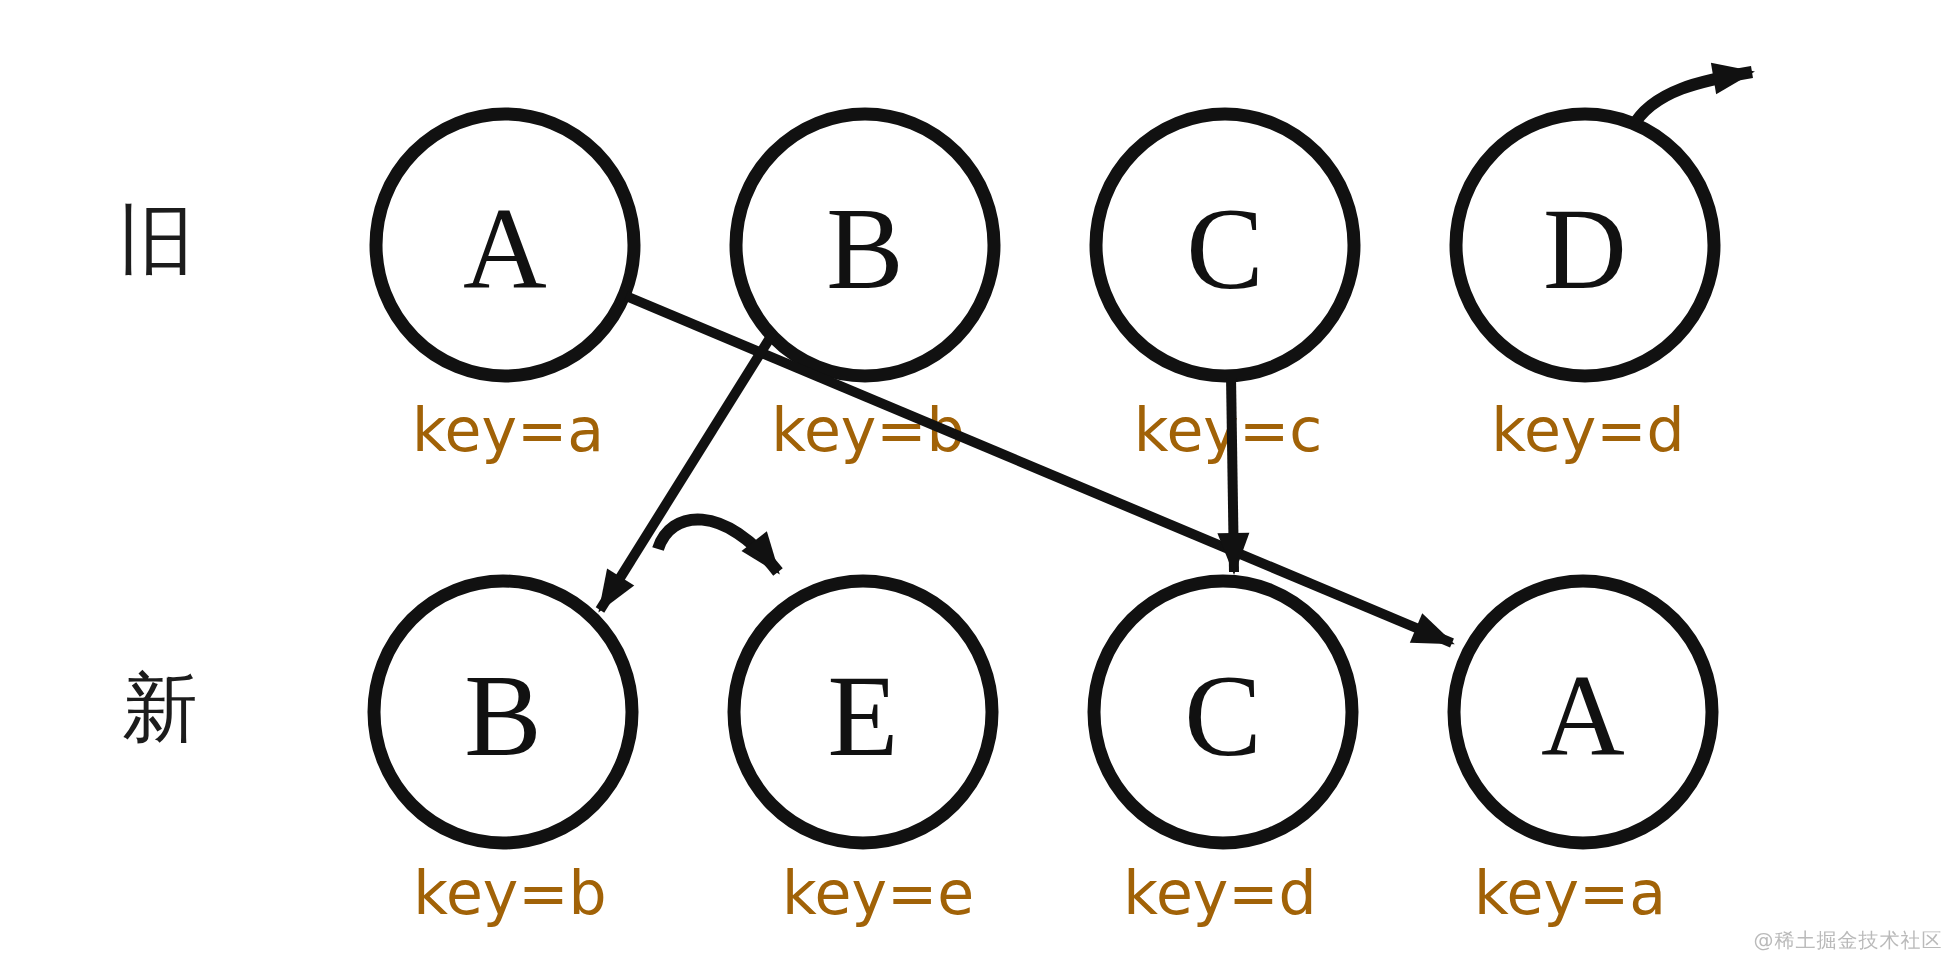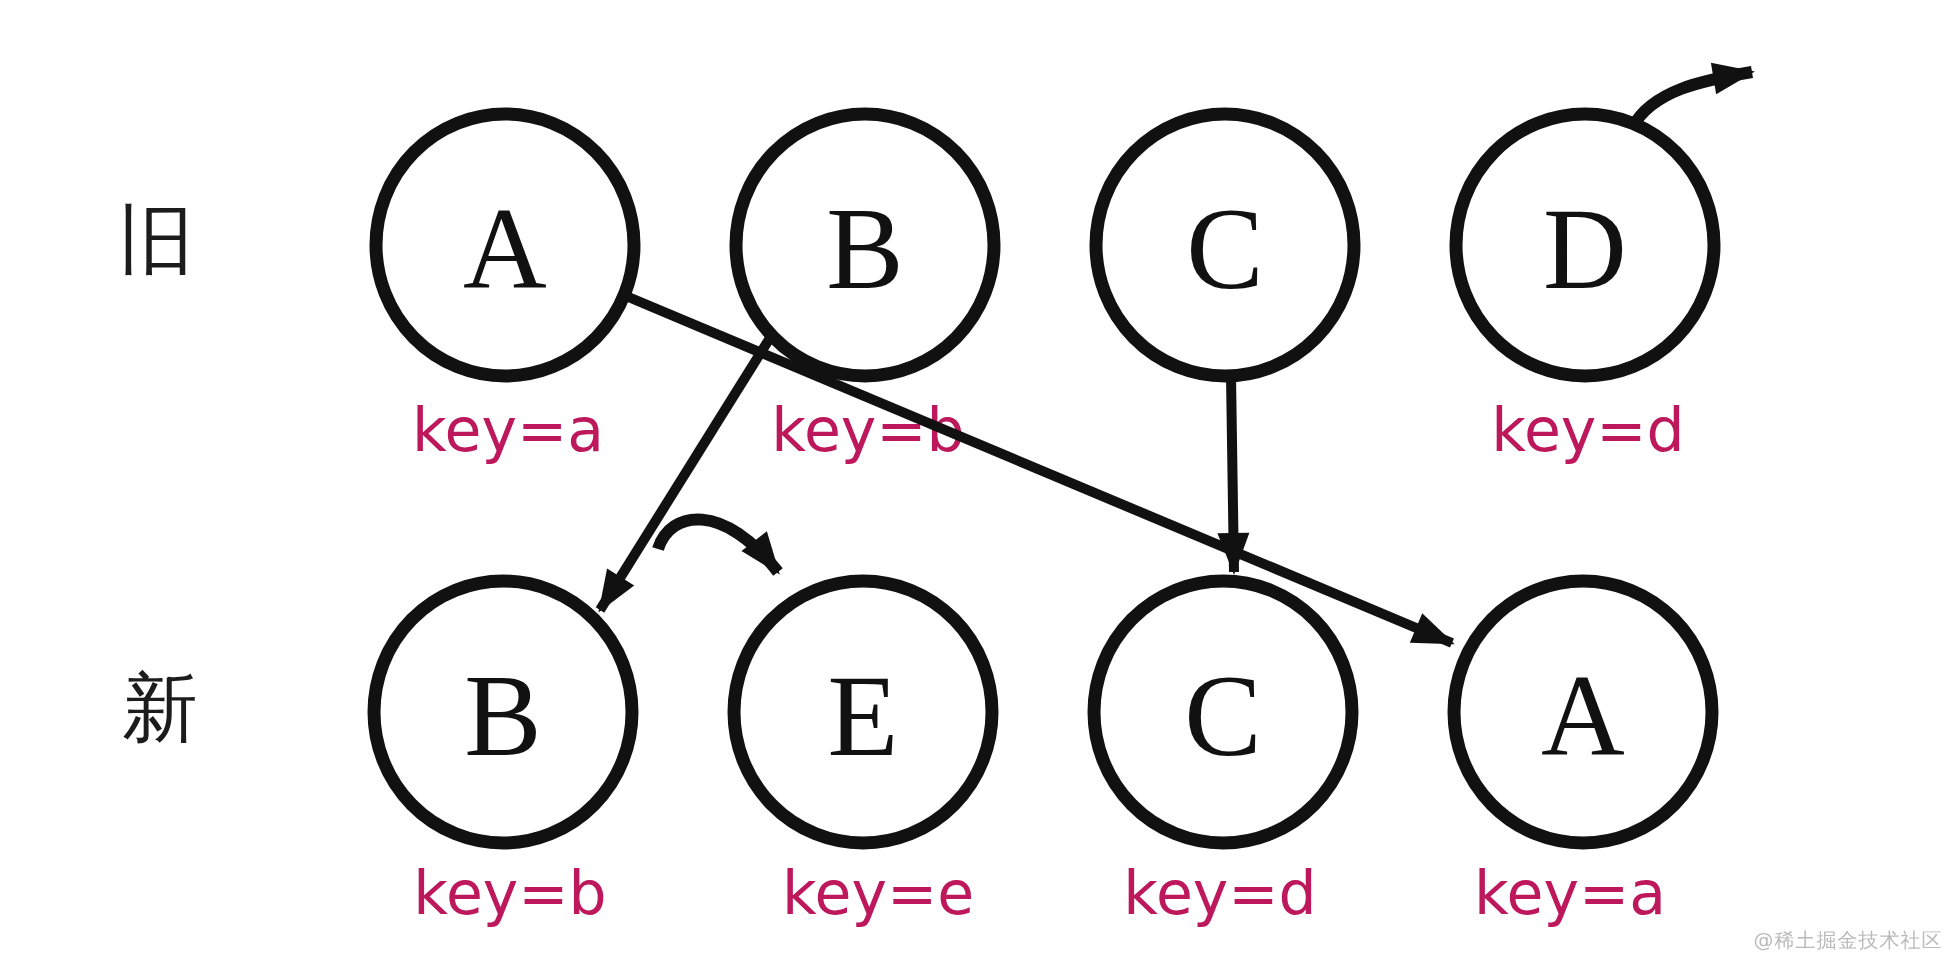--- a/index.html
+++ b/index.html
@@ -23,21 +23,21 @@
     color:#1c1c1c;
   }
   .node-letter{
     font-family:"Liberation Serif","DejaVu Serif",serif;
     font-size:116px;
     color:#111111;
   }
   .key-label{
     font-family:"DejaVu Sans","Liberation Sans",sans-serif;
     font-size:60px;
-    color:#be185d;
+    color:#a16207;
   }
   .watermark{
     font-size:20px;
     color:#bababa;
     letter-spacing:1px;
   }
   svg.overlay{
     position:absolute;
     left:0;top:0;
     pointer-events:none;
@@ -51,20 +51,21 @@
   <div class="abs row-label" style="left:156px;top:240px;">旧</div>
   <div class="abs row-label" style="left:160px;top:708px;">新</div>
 
   <div class="abs node-letter" style="left:505px;top:249px;">A</div>
   <div class="abs node-letter" style="left:865px;top:249px;">B</div>
   <div class="abs node-letter" style="left:1225px;top:249px;">C</div>
   <div class="abs node-letter" style="left:1585px;top:249px;">D</div>
 
   <div class="abs key-label" style="left:508px;top:430px;">key=a</div>
   <div class="abs key-label" style="left:868px;top:430px;">key=b</div>
+  <div class="abs key-label" style="left:1228px;top:430px;">key=c</div>
   <div class="abs key-label" style="left:1588px;top:430px;">key=d</div>
 
   <div class="abs node-letter" style="left:503px;top:716px;">B</div>
   <div class="abs node-letter" style="left:863px;top:716px;">E</div>
   <div class="abs node-letter" style="left:1223px;top:716px;">C</div>
   <div class="abs node-letter" style="left:1583px;top:716px;">A</div>
 
   <div class="abs key-label" style="left:510px;top:893px;">key=b</div>
   <div class="abs key-label" style="left:878px;top:893px;">key=e</div>
   <div class="abs key-label" style="left:1220px;top:893px;">key=d</div>

